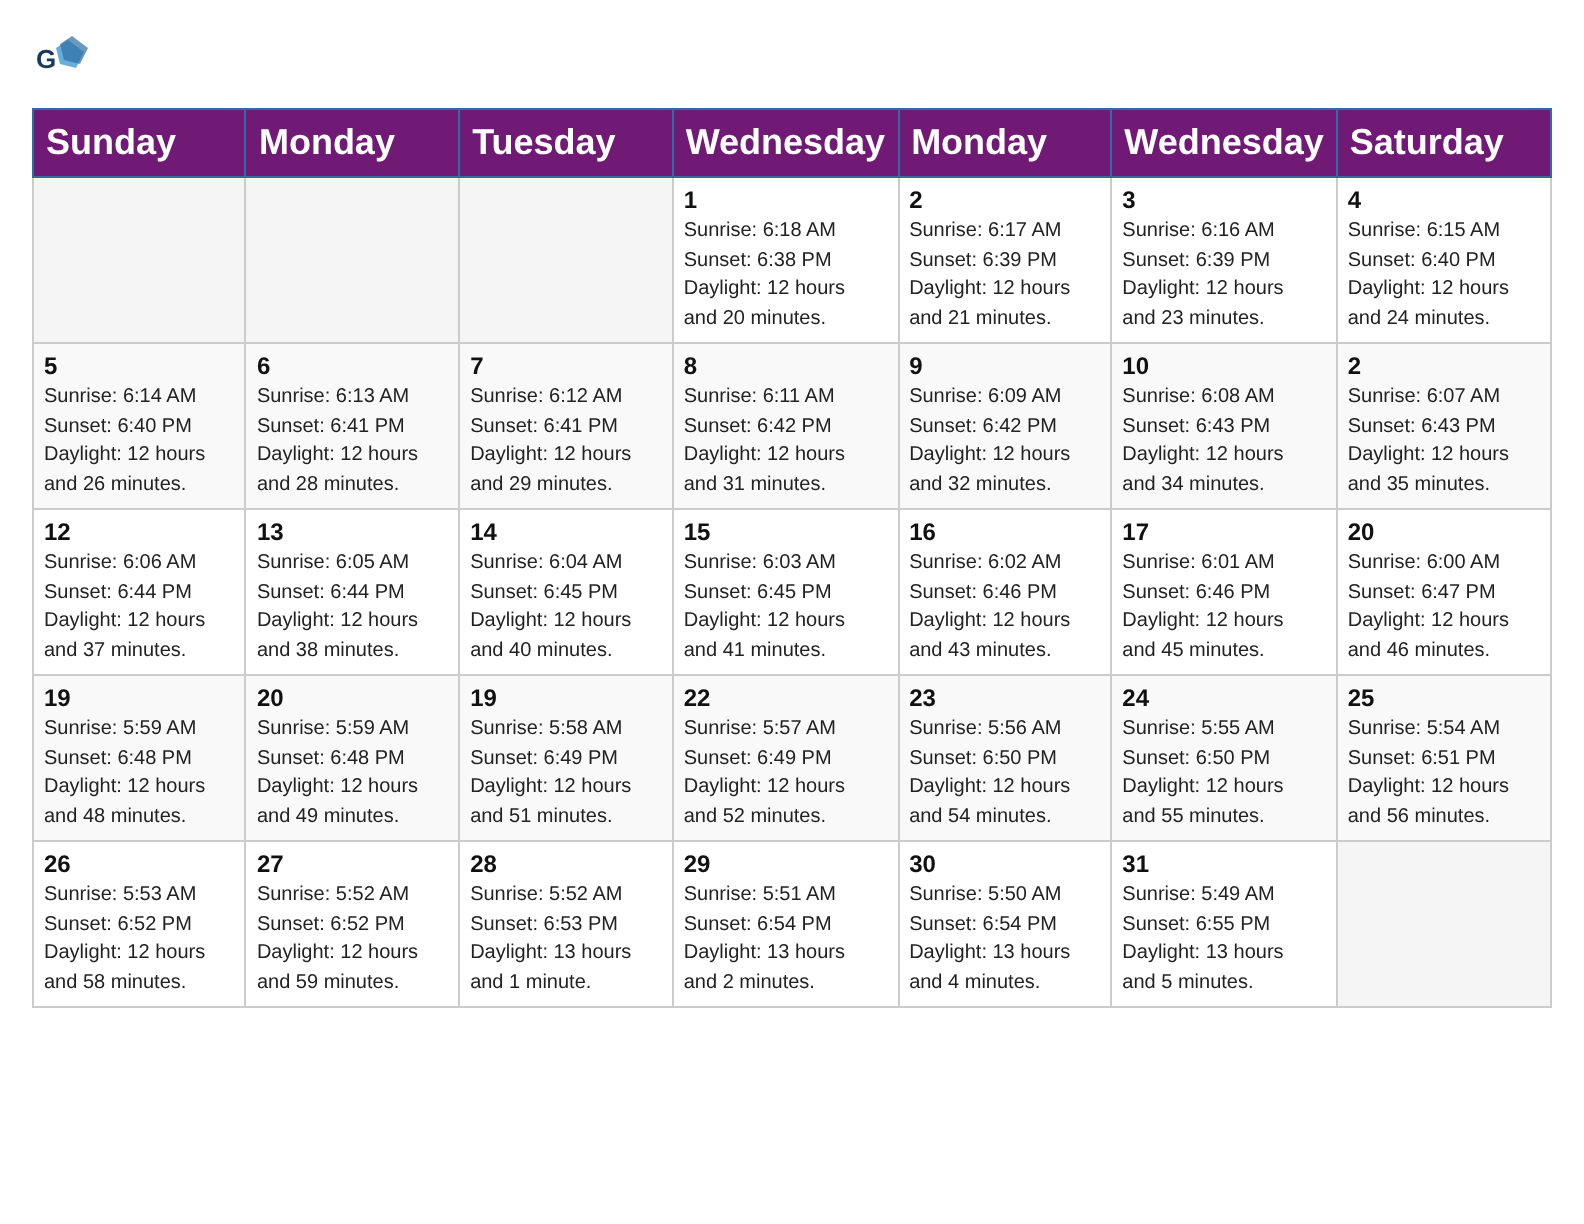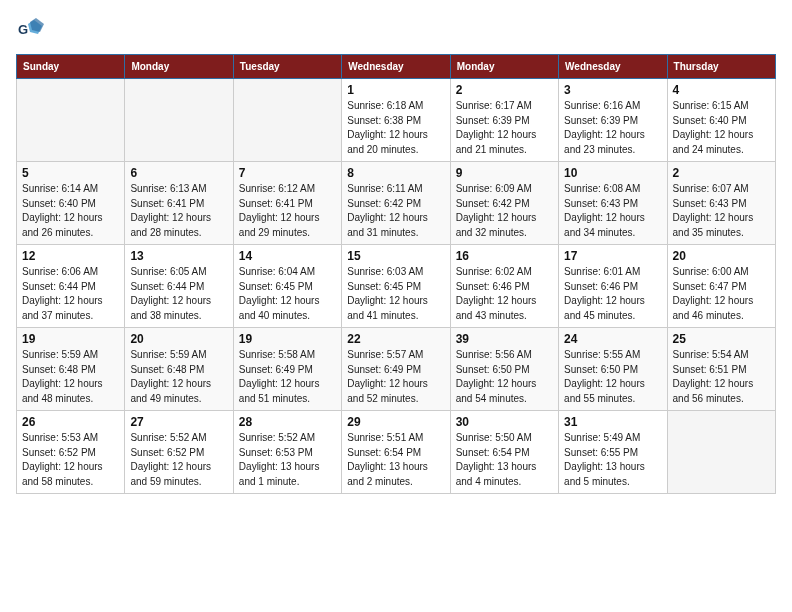--- a/index.html
+++ b/index.html
@@ -45,25 +45,25 @@
     .subtitle {
       font-size: 15px;
       color: #333;
     }
     .calendar {
       width: 100%;
       border-collapse: collapse;
       font-size: 10.5px;
     }
     .calendar th {
-      background-color: #7f1d1d;
+      background-color: #701a75;
       color: #fff;
       text-align: left;
       padding: 6px 6px;
-      font-size: 10px;
+      font-size: 18px;
       font-weight: bold;
       border: 1px solid #2e6da4;
     }
     .calendar td {
       border: 1px solid #ccc;
       vertical-align: top;
       padding: 4px 5px;
       width: 108px;
       min-height: 75px;
       height: 75px;
@@ -116,21 +116,21 @@
 
 <table class="calendar">
   <thead>
     <tr>
     <th>Sunday</th>
         <th>Monday</th>
         <th>Tuesday</th>
         <th>Wednesday</th>
         <th>Monday</th>
         <th>Wednesday</th>
-        <th>Thursday</th>
+        <th>Saturday</th>
       </tr>
   </thead>
   <tbody id="calendar-body">
   <tr>
         <td class="empty"></td>
         <td class="empty"></td>
         <td class="empty"></td>
         <td>
           <div class="day-num">1</div>
           <div class="day-info">Sunrise: 6:18 AM<br>Sunset: 6:38 PM<br>Daylight: 12 hours<br>and 20 minutes.</div>
@@ -219,21 +219,21 @@
         </td>
         <td>
           <div class="day-num">19</div>
           <div class="day-info">Sunrise: 5:58 AM<br>Sunset: 6:49 PM<br>Daylight: 12 hours<br>and 51 minutes.</div>
         </td>
         <td>
           <div class="day-num">22</div>
           <div class="day-info">Sunrise: 5:57 AM<br>Sunset: 6:49 PM<br>Daylight: 12 hours<br>and 52 minutes.</div>
         </td>
         <td>
-          <div class="day-num">39</div>
+          <div class="day-num">23</div>
           <div class="day-info">Sunrise: 5:56 AM<br>Sunset: 6:50 PM<br>Daylight: 12 hours<br>and 54 minutes.</div>
         </td>
         <td>
           <div class="day-num">24</div>
           <div class="day-info">Sunrise: 5:55 AM<br>Sunset: 6:50 PM<br>Daylight: 12 hours<br>and 55 minutes.</div>
         </td>
         <td>
           <div class="day-num">25</div>
           <div class="day-info">Sunrise: 5:54 AM<br>Sunset: 6:51 PM<br>Daylight: 12 hours<br>and 56 minutes.</div>
         </td>

